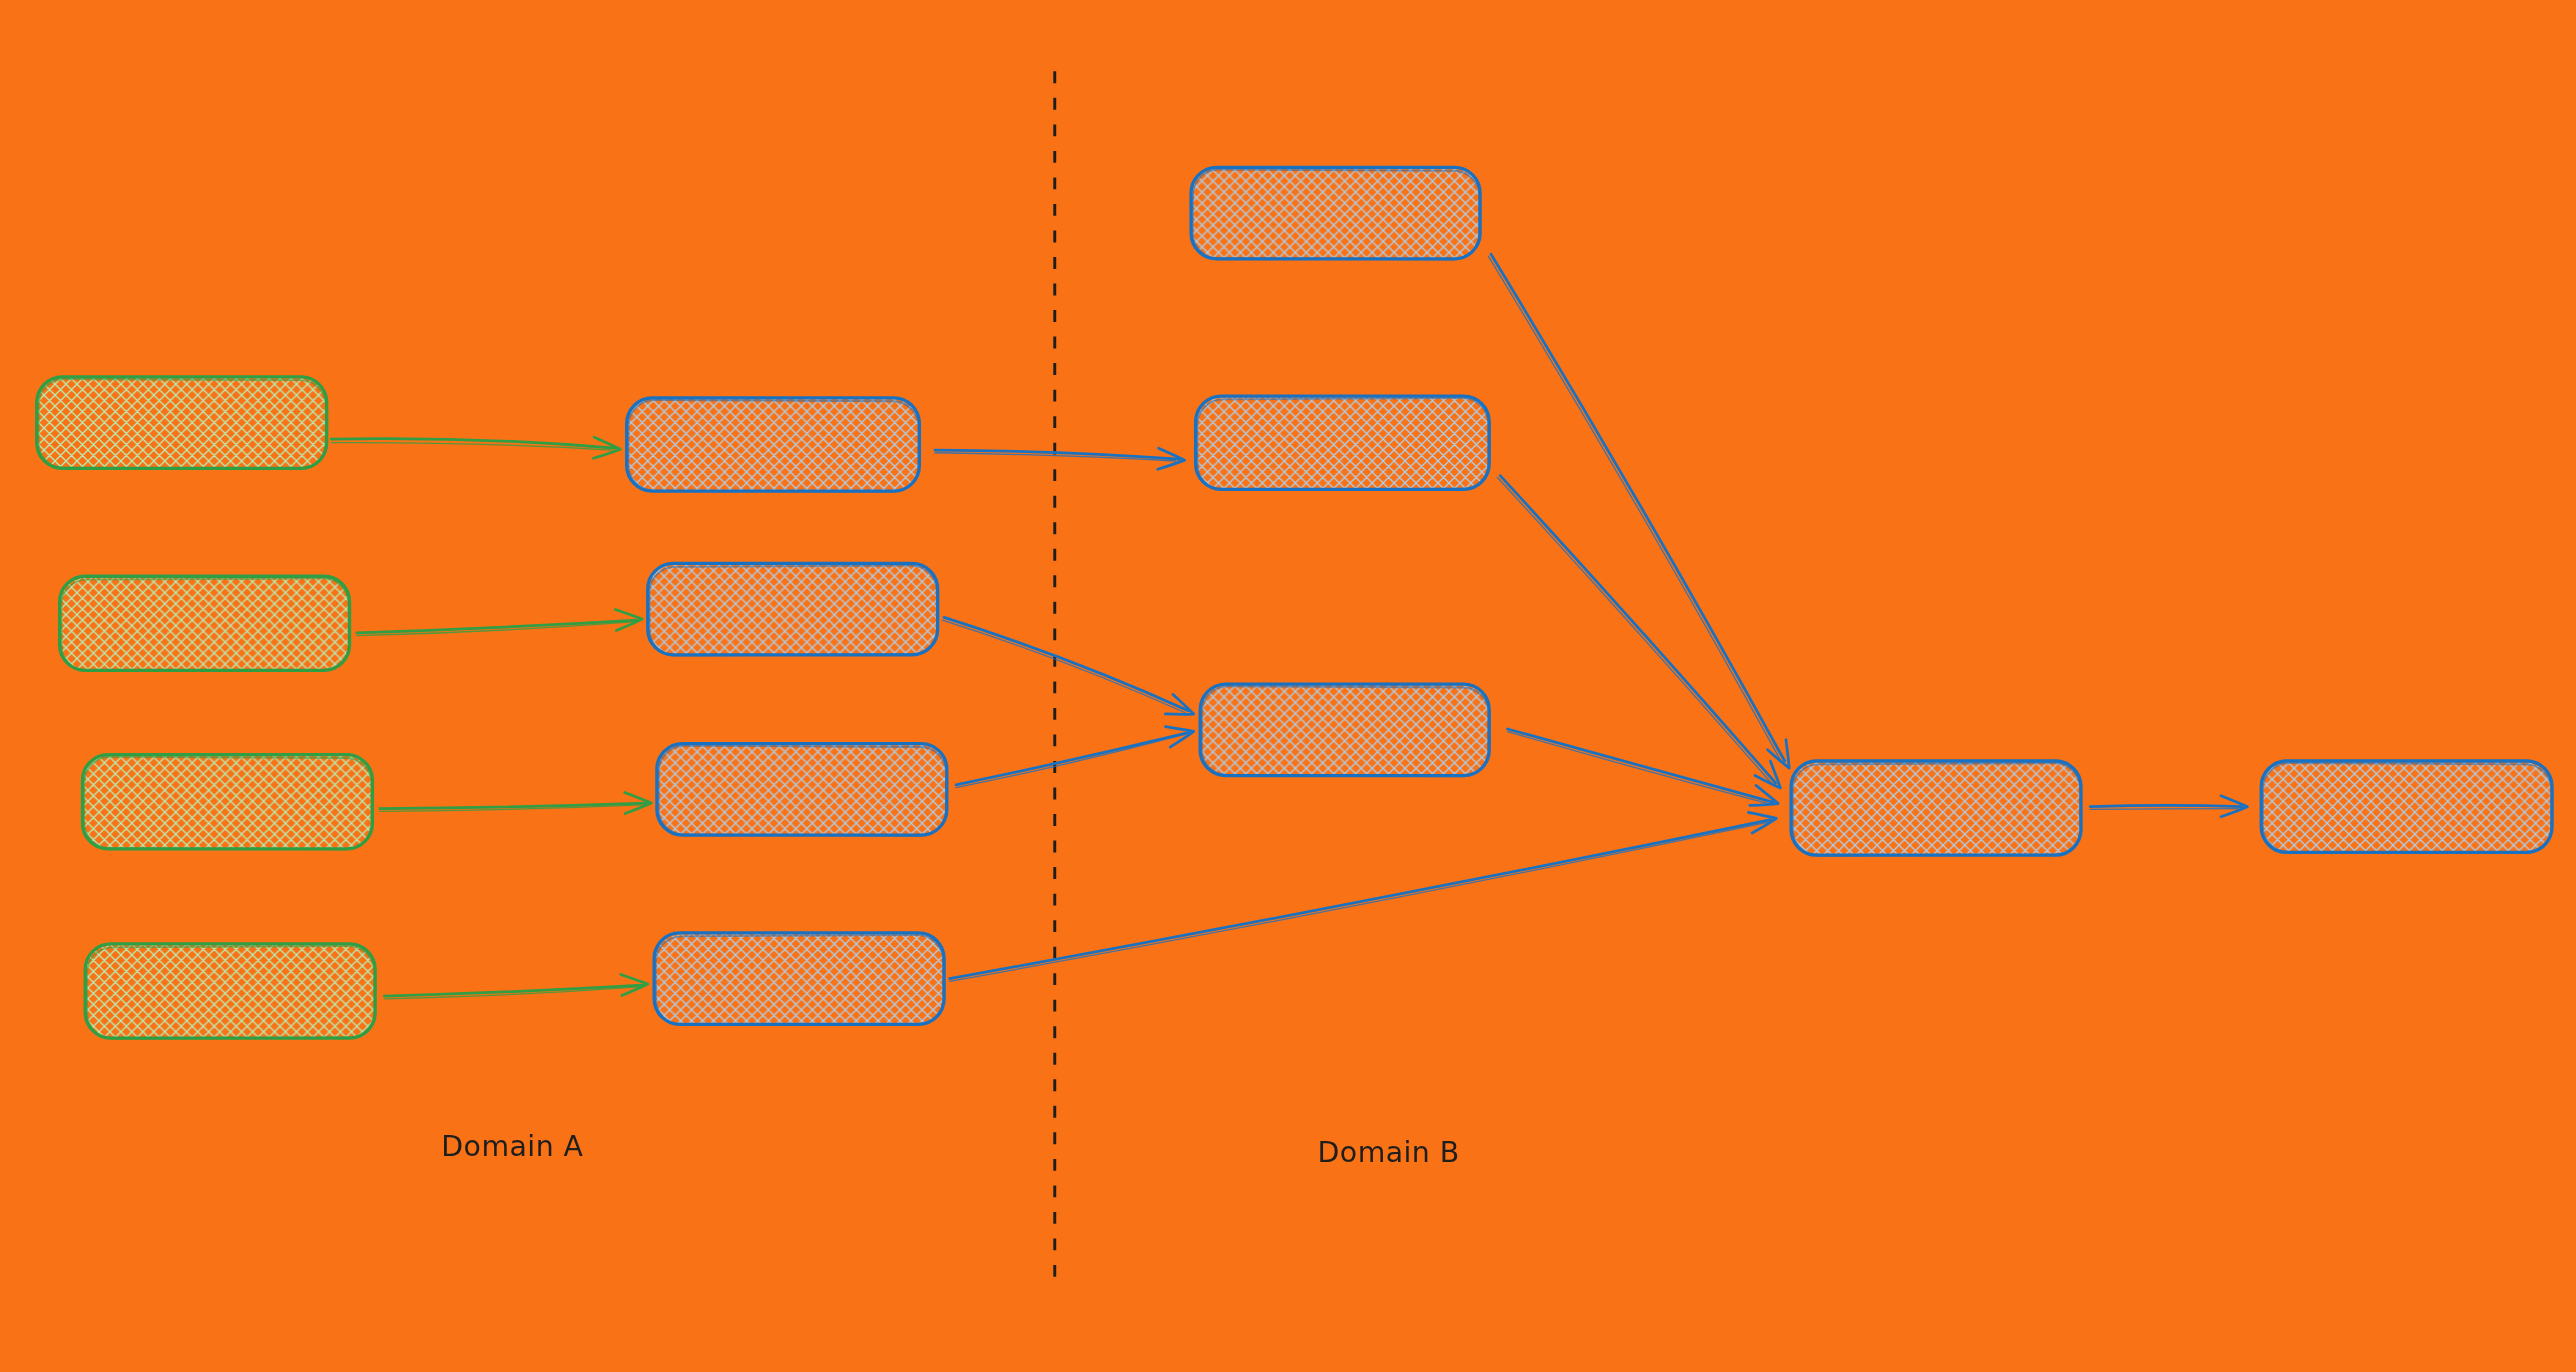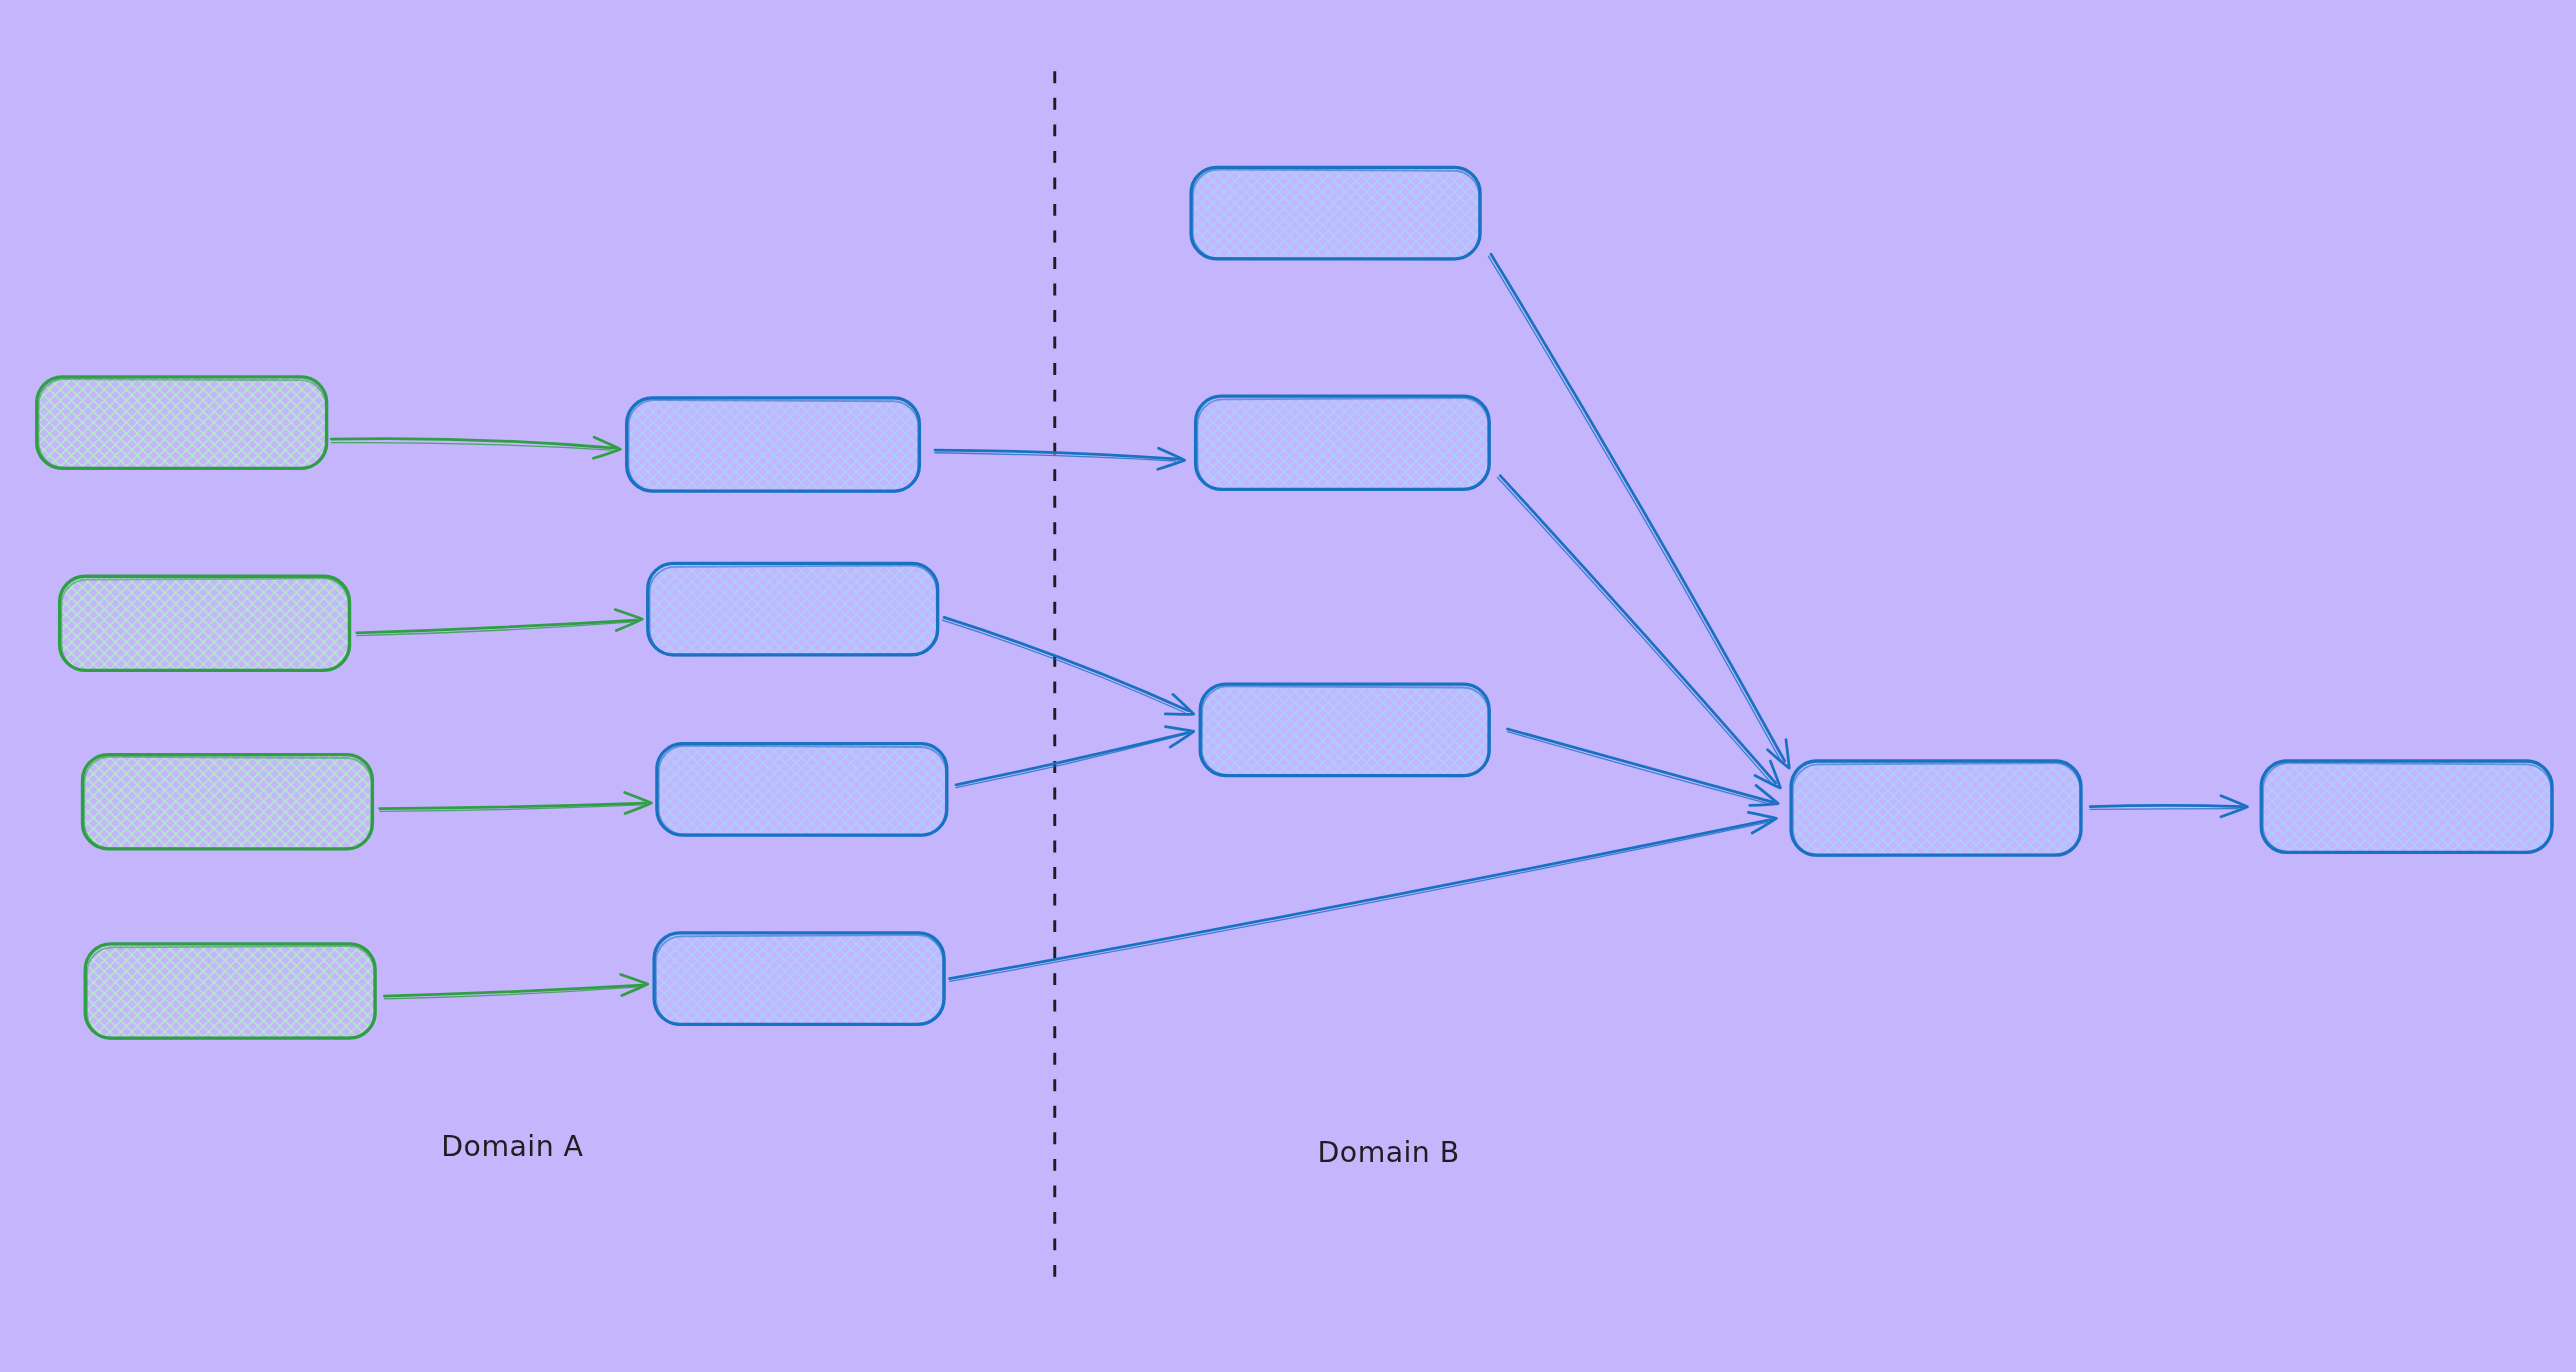--- a/index.html
+++ b/index.html
@@ -4,21 +4,21 @@
 <style>
   html, body {
     margin: 0;
     padding: 0;
     background: #ffffff;
     font-family: "DejaVu Sans", sans-serif;
   }
   .canvas-wrap {
     width: 2576px;
     height: 1372px;
-    background: #c4b5fd;
+    background: #f97316;
     position: relative;
     overflow: hidden;
   }
   svg { display: block; }
 
   
   .box-main {
     stroke-width: 3.6;
     stroke-linejoin: round;
   }

